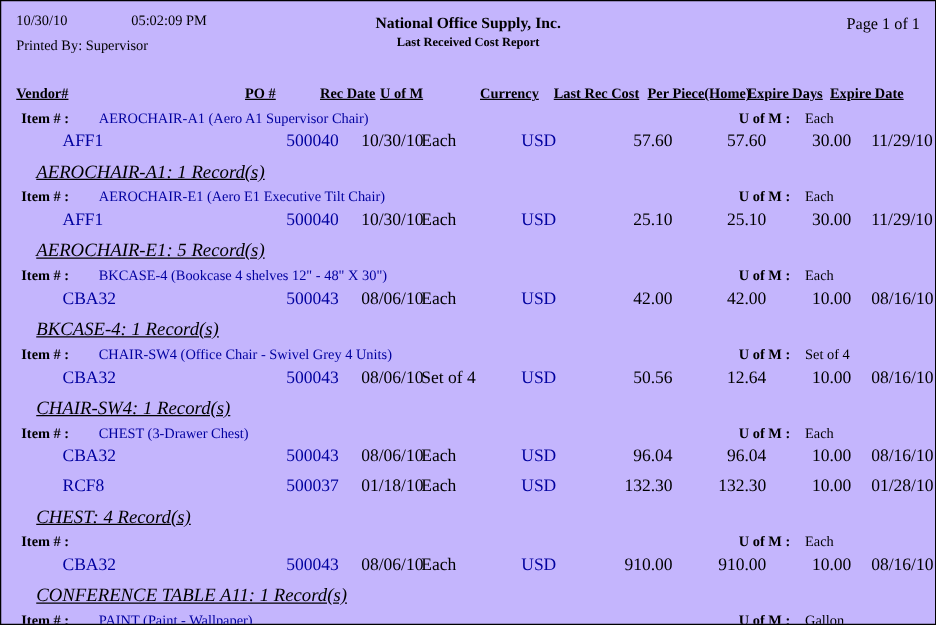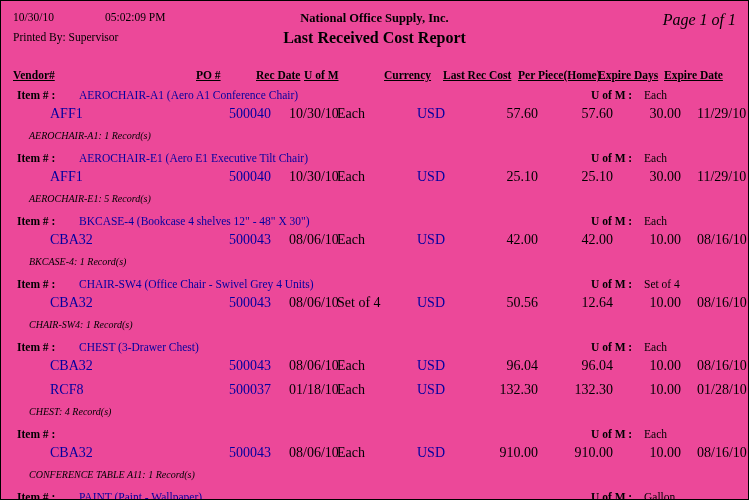--- a/index.html
+++ b/index.html
@@ -4,21 +4,21 @@
 <style>
   html, body {
     margin: 0;
     padding: 0;
     background: #ffffff;
   }
   .page {
     position: relative;
     width: 749px;
     height: 500px;
-    background: #ec4899;
+    background: #c4b5fd;
     border: 1px solid #000000;
     box-sizing: border-box;
     font-family: "Liberation Serif", serif;
     color: #000000;
     overflow: hidden;
   }
   .inner {
     position: absolute;
     left: 12px;
     top: 10px;
@@ -47,41 +47,40 @@
     right: 0;
     top: 0;
     text-align: center;
     font-weight: bold;
     font-size: 12.5px;
   }
   .hdr-page {
     position: absolute;
     right: 0;
     top: 0;
-    font-size: 16px;
-    font-style: italic;
+    font-size: 13px;
   }
   .hdr-row2 {
     position: relative;
     height: 22px;
     font-size: 11.5px;
   }
   .hdr-printed {
     position: absolute;
     left: 0;
     top: 2px;
   }
   .hdr-title {
     position: absolute;
     left: 0;
     right: 0;
     top: 0;
     text-align: center;
     font-weight: bold;
-    font-size: 16px;
+    font-size: 10px;
   }
   
   .colhdr {
     position: relative;
     height: 20px;
     margin-top: 18px;
     font-size: 11.5px;
     font-weight: bold;
   }
   .colhdr span {
@@ -150,24 +149,25 @@
   .d-recdate  { left: 243px; }
   .d-uofm     { left: 291px; }
   .d-currency { left: 371px; color: #00009f; }
   .d-lastrec  { left: 430px; width: 62px; text-align: right; }
   .d-perpiece { left: 505px; width: 62px; text-align: right; }
   .d-expdays  { left: 585px; width: 50px; text-align: right; }
   .d-expdate  { left: 651px; }
   .summary {
     position: relative;
     height: 22px;
-    font-size: 10px;
+    font-size: 15px;
     font-style: italic;
     padding-left: 16px;
     box-sizing: border-box;
+    text-decoration: underline;
   }
 </style>
 </head>
 <body>
 
 <div class="page">
   <div class="inner">
 
     <div class="hdr-row1">
       <span class="hdr-date">10/30/10</span>
@@ -190,21 +190,21 @@
       <span class="c-lastrec">Last Rec Cost</span>
       <span class="c-perpiece">Per Piece(Home)</span>
       <span class="c-expdays">Expire Days</span>
       <span class="c-expdate">Expire Date</span>
     </div>
 
     <div id="groups">
         <div class="group">
           <div class="item-line">
             <span class="item-label">Item # :</span>
-            <span class="item-name">AEROCHAIR-A1 (Aero A1 Conference Chair)</span>
+            <span class="item-name">AEROCHAIR-A1 (Aero A1 Supervisor Chair)</span>
             <span class="item-uofm-label">U of M :</span>
             <span class="item-uofm-value">Each</span>
           </div>
           <div class="data-row">
             <span class="d-vendor">AFF1</span>
             <span class="d-po">500040</span>
             <span class="d-recdate">10/30/10</span>
             <span class="d-uofm">Each</span>
             <span class="d-currency">USD</span>
             <span class="d-lastrec">57.60</span>

